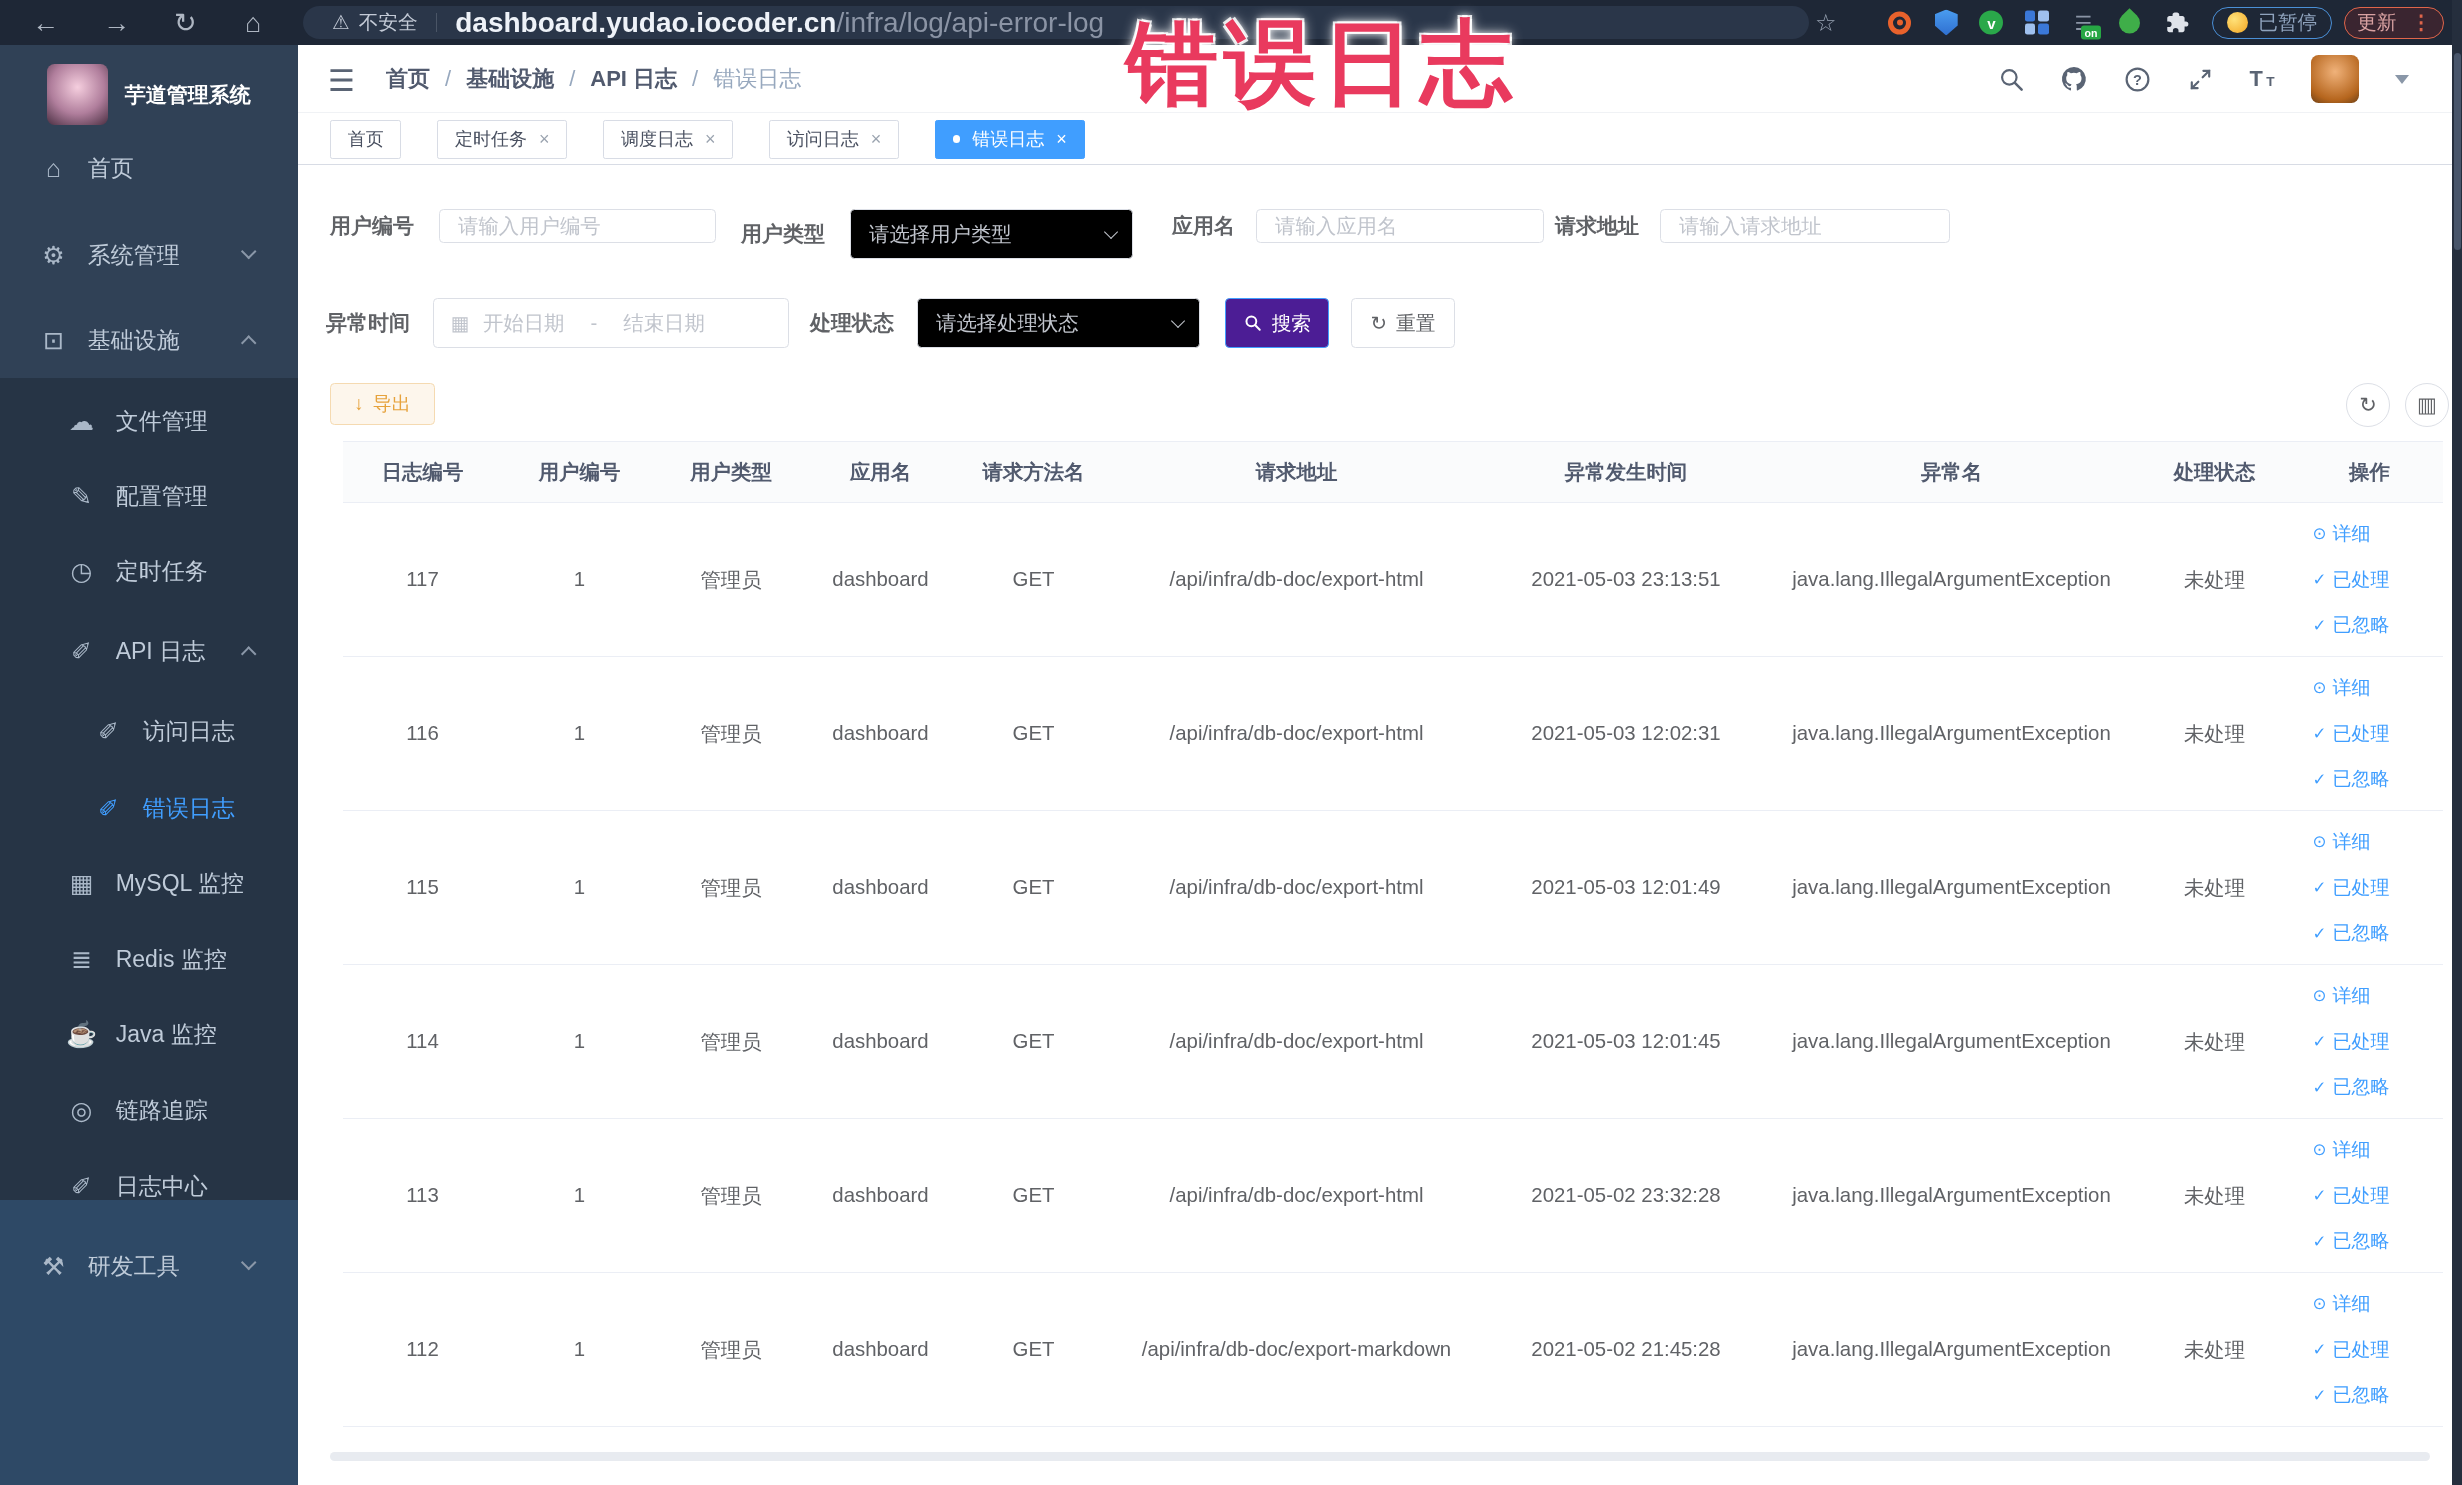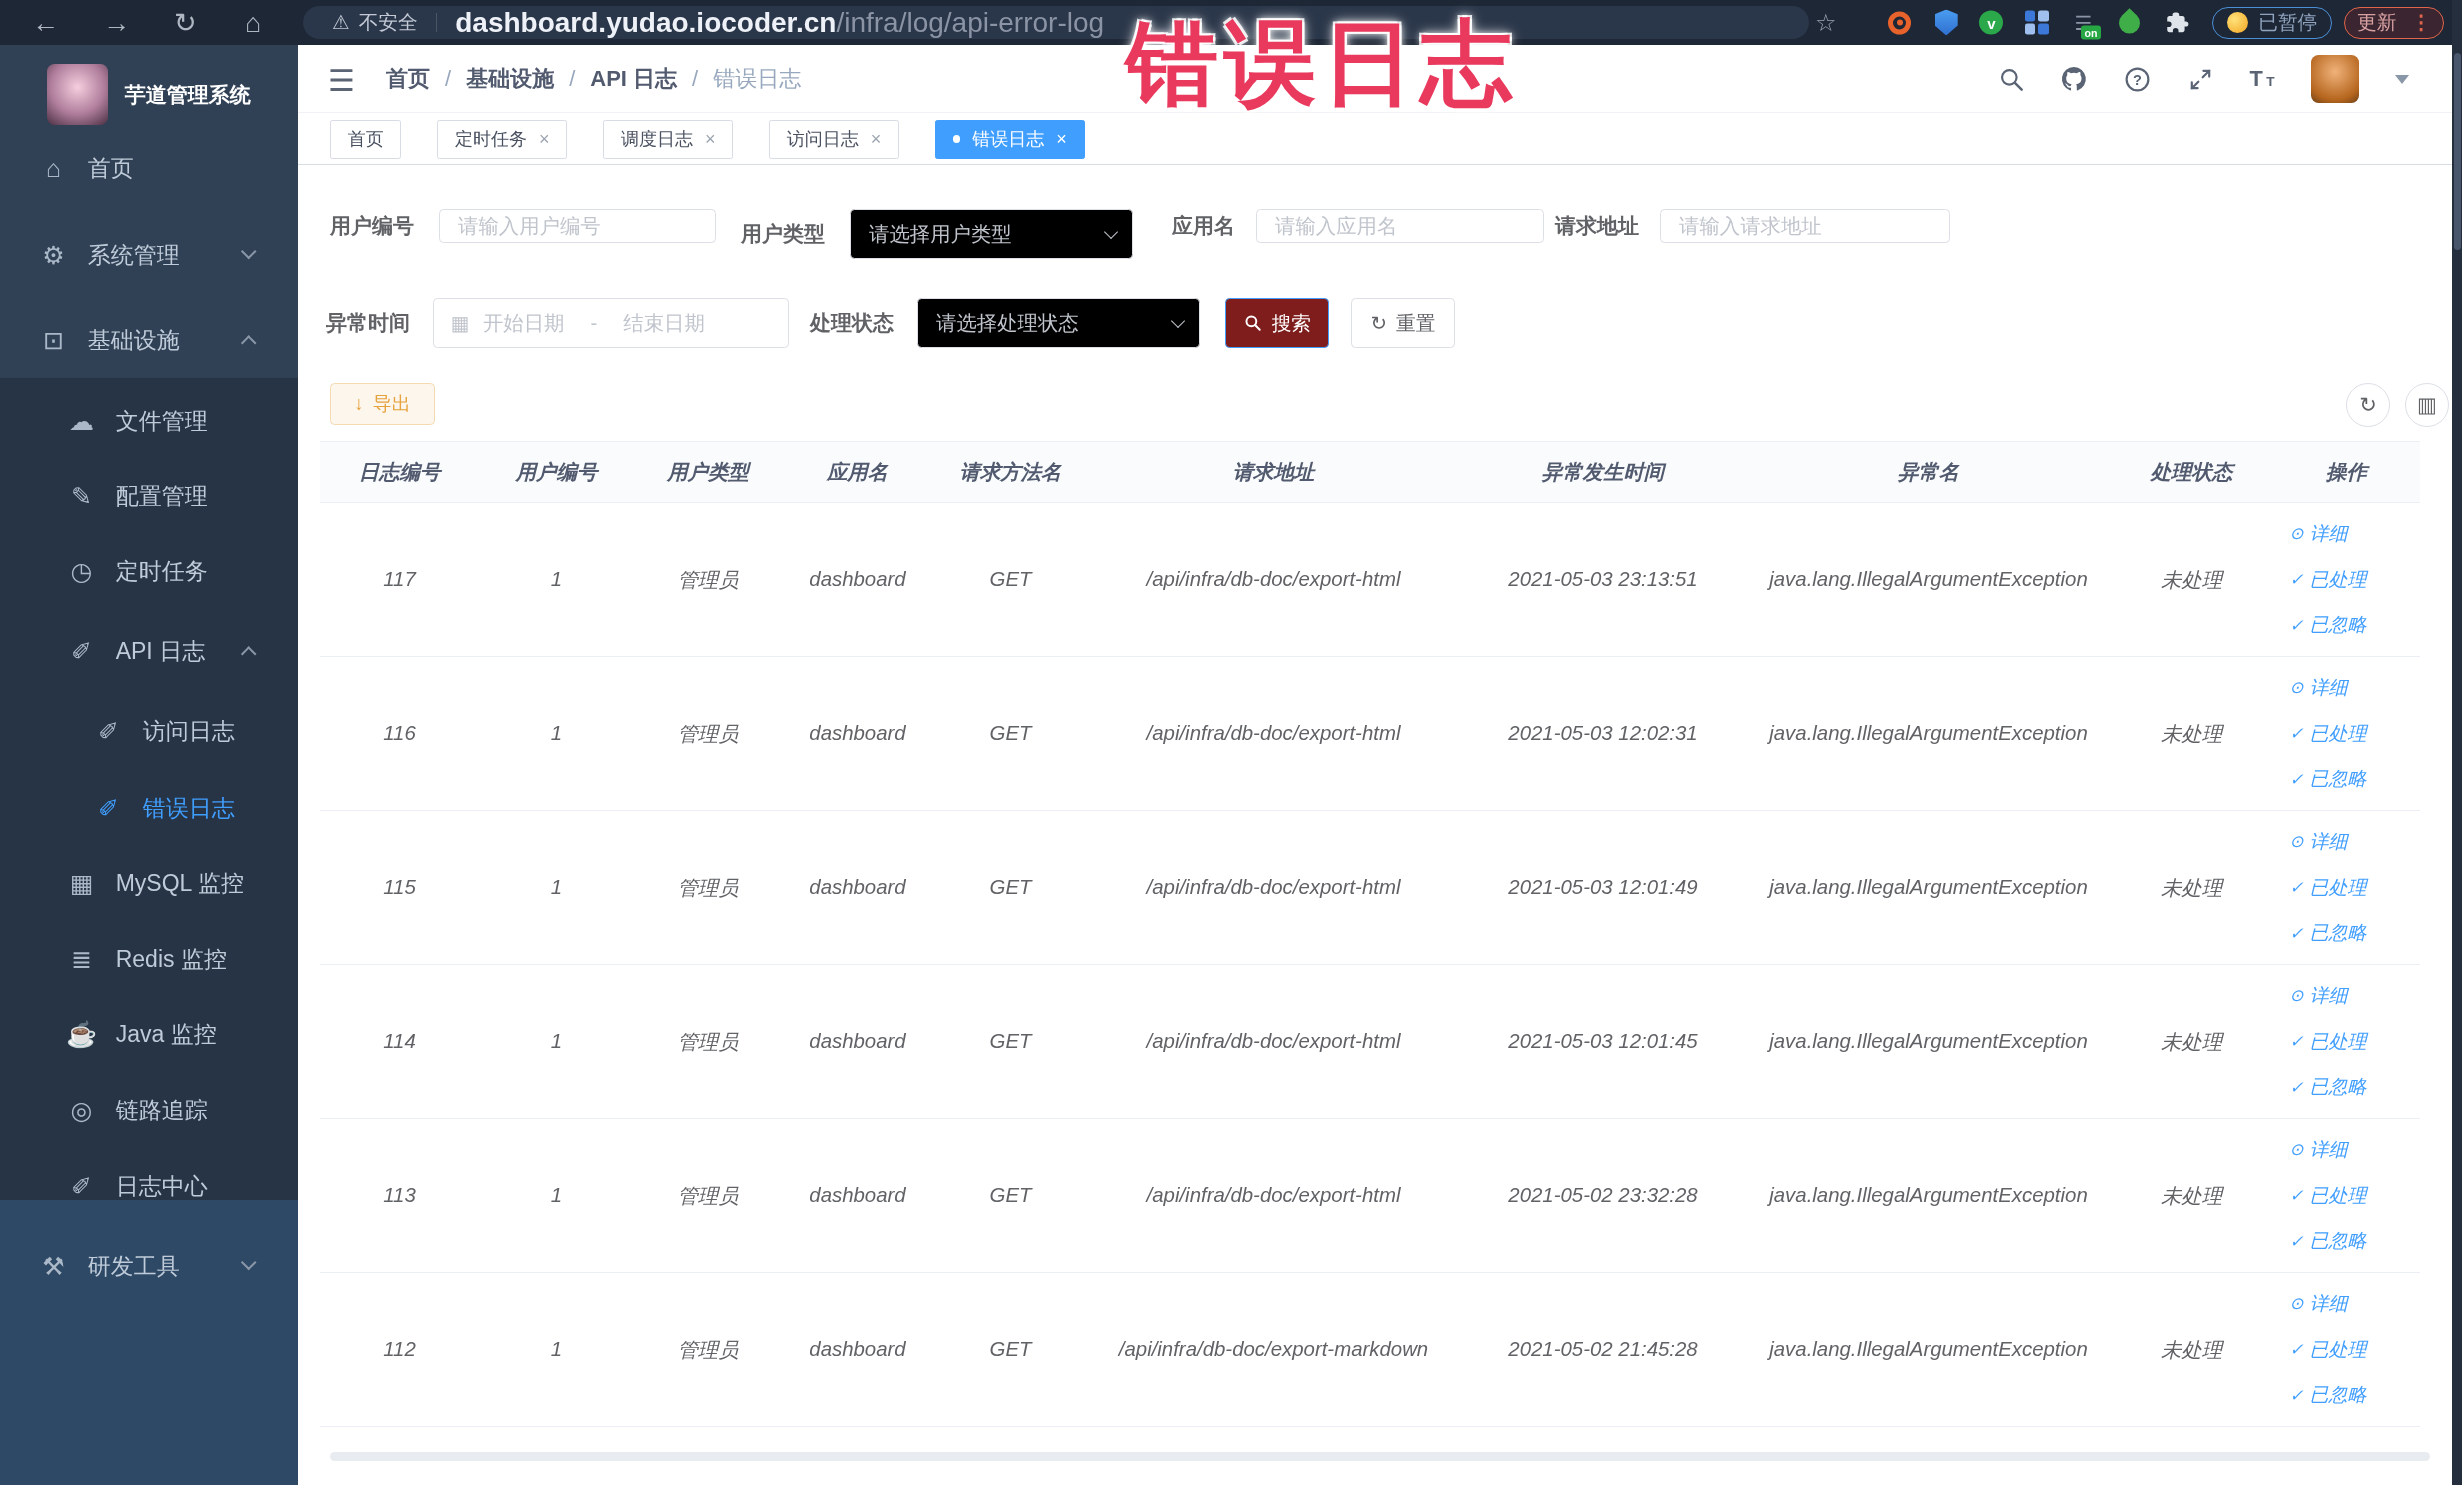--- a/index.html
+++ b/index.html
@@ -86,27 +86,27 @@
   .finput { height:34px; border:0.8px solid #dcdfe6; border-radius:4.5px; font-size:20.4px; color:#606266; padding:0 18px; outline:none; background:#fff; font-family:"Liberation Sans", sans-serif; }
   .finput::placeholder { color:#c0c4cc; }
   .fselect { height:50px; border:0.8px solid #dcdfe6; border-radius:4.5px; display:flex; align-items:center; justify-content:space-between; padding:0 18px; background:#000000; cursor:pointer; }
   .fselect .ph { color:#c0c4cc; font-size:20.4px; }
   .sel-chev { width:9.8px; height:9.8px; border-right:1.5px solid #c0c4cc; border-bottom:1.5px solid #c0c4cc; transform:rotate(45deg) translateY(-3px); }
   .datebox { height:50px; border:0.8px solid #dcdfe6; border-radius:4.5px; display:flex; align-items:center; padding:0 16.7px; background:#fff; cursor:pointer; }
   .datebox .cal { color:#c0c4cc; font-size:19.7px; margin-right:13.6px; }
   .datebox .ph { color:#c0c4cc; font-size:20.4px; }
   .datebox .range-sep { color:#c0c4cc; font-size:20.4px; margin:0 26px; }
   .btn { display:flex; align-items:center; justify-content:center; gap:9px; border-radius:4.5px; font-size:19.7px; cursor:pointer; }
-  .btn-primary { background:#7f1d1d; border:0.8px solid #409eff; color:#fff; }
+  .btn-primary { background:#4c1d95; border:0.8px solid #409eff; color:#fff; }
   .btn-plain { background:#fff; border:0.8px solid #dcdfe6; color:#606266; }
   .btn-export { background:#fdf6ec; border:0.8px solid #f5dab1; color:#e6a23c; font-size:19px; }
   .circle-btn { position:absolute; width:44px; height:44px; border-radius:50%; border:0.8px solid #dcdfe6; color:#606266; font-size:21px; display:flex; align-items:center; justify-content:center; background:#fff; cursor:pointer; }
 
   
-  table.grid { position:absolute; left:22px; top:276px; width:2100px; border-collapse:collapse; table-layout:fixed;font-style:italic; }
+  table.grid { position:absolute; left:45px; top:276px; width:2100px; border-collapse:collapse; table-layout:fixed; }
   table.grid th { height:61px; font-size:20.4px; font-weight:700; color:#515a6e; background:#fafbfc; border-top:0.8px solid #ebeef5; border-bottom:0.8px solid #ebeef5; text-align:center; }
   table.grid td { height:154px; font-size:20.4px; color:#606266; border-bottom:0.8px solid #ebeef5; text-align:center; vertical-align:middle; word-break:break-all; }
   .actions { display:flex; flex-direction:column; gap:19.7px; align-items:flex-start; width:114px; margin:0 auto; }
   .alink { color:#409eff; font-size:19px; display:flex; align-items:center; gap:6px; cursor:pointer; white-space:nowrap; }
   .alink .ai { font-size:16.7px; }
   .hscroll { position:absolute; left:32px; top:1287px; width:2100px; height:9px; background:#e8ebf0; border-radius:4.5px; }
 
   
   .overlay-title { position:absolute; left:1126px; top:1.5px; z-index:100; font-size:92px; font-weight:700; letter-spacing:6px; color:#e93a5e;
     text-shadow: 0 0 7.6px #fff, 0 0 13.6px #fff, 2.3px 2.3px 0 rgba(255,255,255,.85), -2.3px -2.3px 0 rgba(255,255,255,.85), 2.3px -2.3px 0 rgba(255,255,255,.85), -2.3px 2.3px 0 rgba(255,255,255,.85); }

